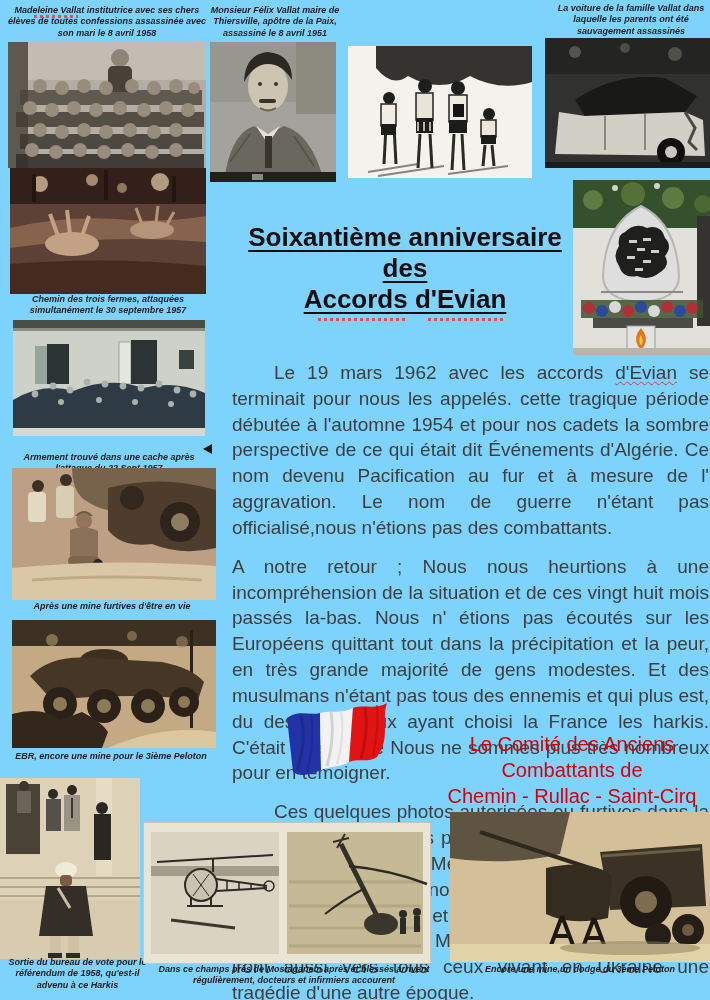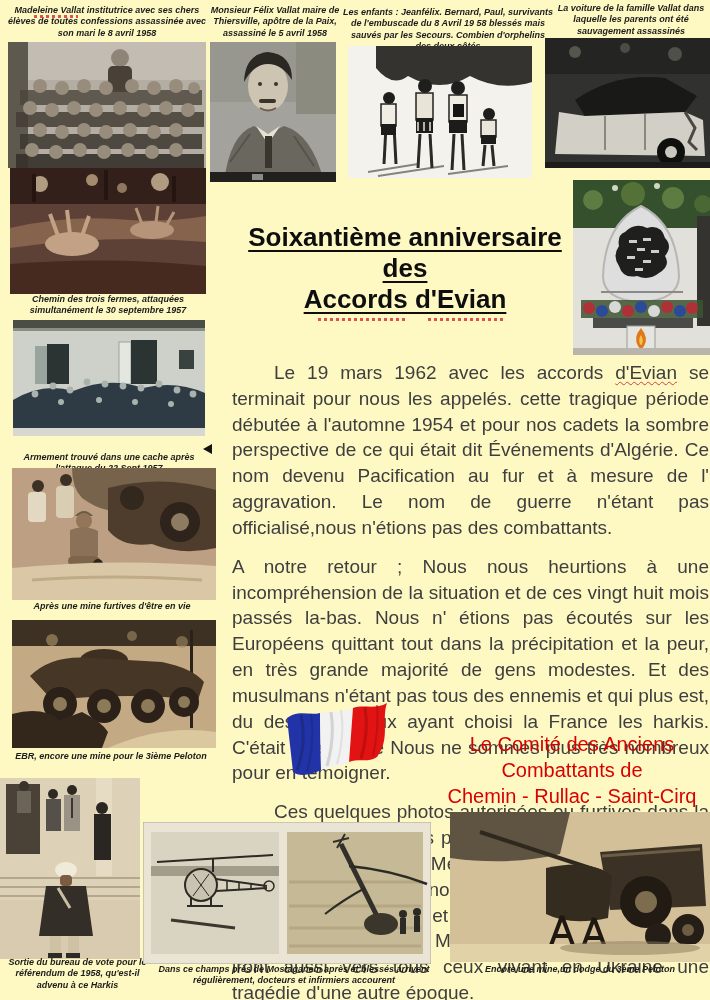--- a/index.html
+++ b/index.html
@@ -1,16 +1,16 @@
 <!DOCTYPE html>
 <html><head>
 <meta charset="utf-8">
 <style>
   html,body{margin:0;padding:0;background:#fff;}
-  .page{position:relative;width:710px;height:1000px;background:#fef9c3;overflow:hidden;
+  .page{position:relative;width:710px;height:1000px;background:#7dd3fc;overflow:hidden;
         font-family:"Liberation Sans", sans-serif;}
   .cap{position:absolute;font-style:italic;font-weight:bold;font-size:9px;line-height:1.25;
        text-align:center;color:#1c1c1c;}
   .photo{position:absolute;overflow:hidden;}
   .photo svg{display:block;}
   .title{position:absolute;left:240px;top:222px;width:330px;text-align:center;
          font-size:26px;font-weight:bold;color:#0e0e0e;line-height:1.2;}
   .tline{text-decoration:underline;text-decoration-thickness:2px;text-underline-offset:4px;}
   .squiggle{position:absolute;height:3px;
             background:repeating-linear-gradient(90deg,#e05050 0 3px,transparent 3px 6px);}
@@ -26,22 +26,21 @@
               border-top:5px solid transparent;border-bottom:5px solid transparent;
               border-right:9px solid #141414;}
 </style>
 </head>
 <body>
 
 <div class="page">
 
   <div class="cap" style="left:6px;top:5px;width:202px;">Madeleine Vallat institutrice avec ses chers élèves de toutes confessions assassinée avec son mari le 8 avril 1958</div>
   <div class="squiggle" style="left:34px;top:15px;width:44px;"></div>
-  <div class="cap" style="left:210px;top:5px;width:130px;">Monsieur Félix Vallat maire de Thiersville, apôtre de la Paix, assassiné le 5 avril 1958</div>
-  <div class="cap" style="left:342px;top:7px;width:212px;">Les enfants : Jeanfélix. Bernard, Paul,  survivants de l'embuscade du 8 Avril 19 58  blessés mais sauvés par les Secours. Combien d'orphelins des deux côtés</div>
+  <div class="cap" style="left:210px;top:5px;width:130px;">Monsieur Félix Vallat maire de Thiersville, apôtre de la Paix, assassiné le 8 avril 1951</div>
   <div class="cap" style="left:556px;top:3px;width:150px;">La voiture de la famille Vallat dans laquelle les parents ont été sauvagement assassinés</div>
 
   <div class="photo" style="left:8px;top:42px;">
     <svg width="198" height="126" viewBox="0 0 198 126">
       <rect width="198" height="126" fill="#b3ada3"></rect>
       <rect width="20" height="126" fill="#5e594f"></rect>
       <rect x="20" width="178" height="38" fill="#c2bcb2"></rect>
       <circle cx="112" cy="16" r="9" fill="#8f8577"></circle>
         <rect x="100" y="24" width="24" height="26" rx="5" fill="#474138"></rect>
       <g>

